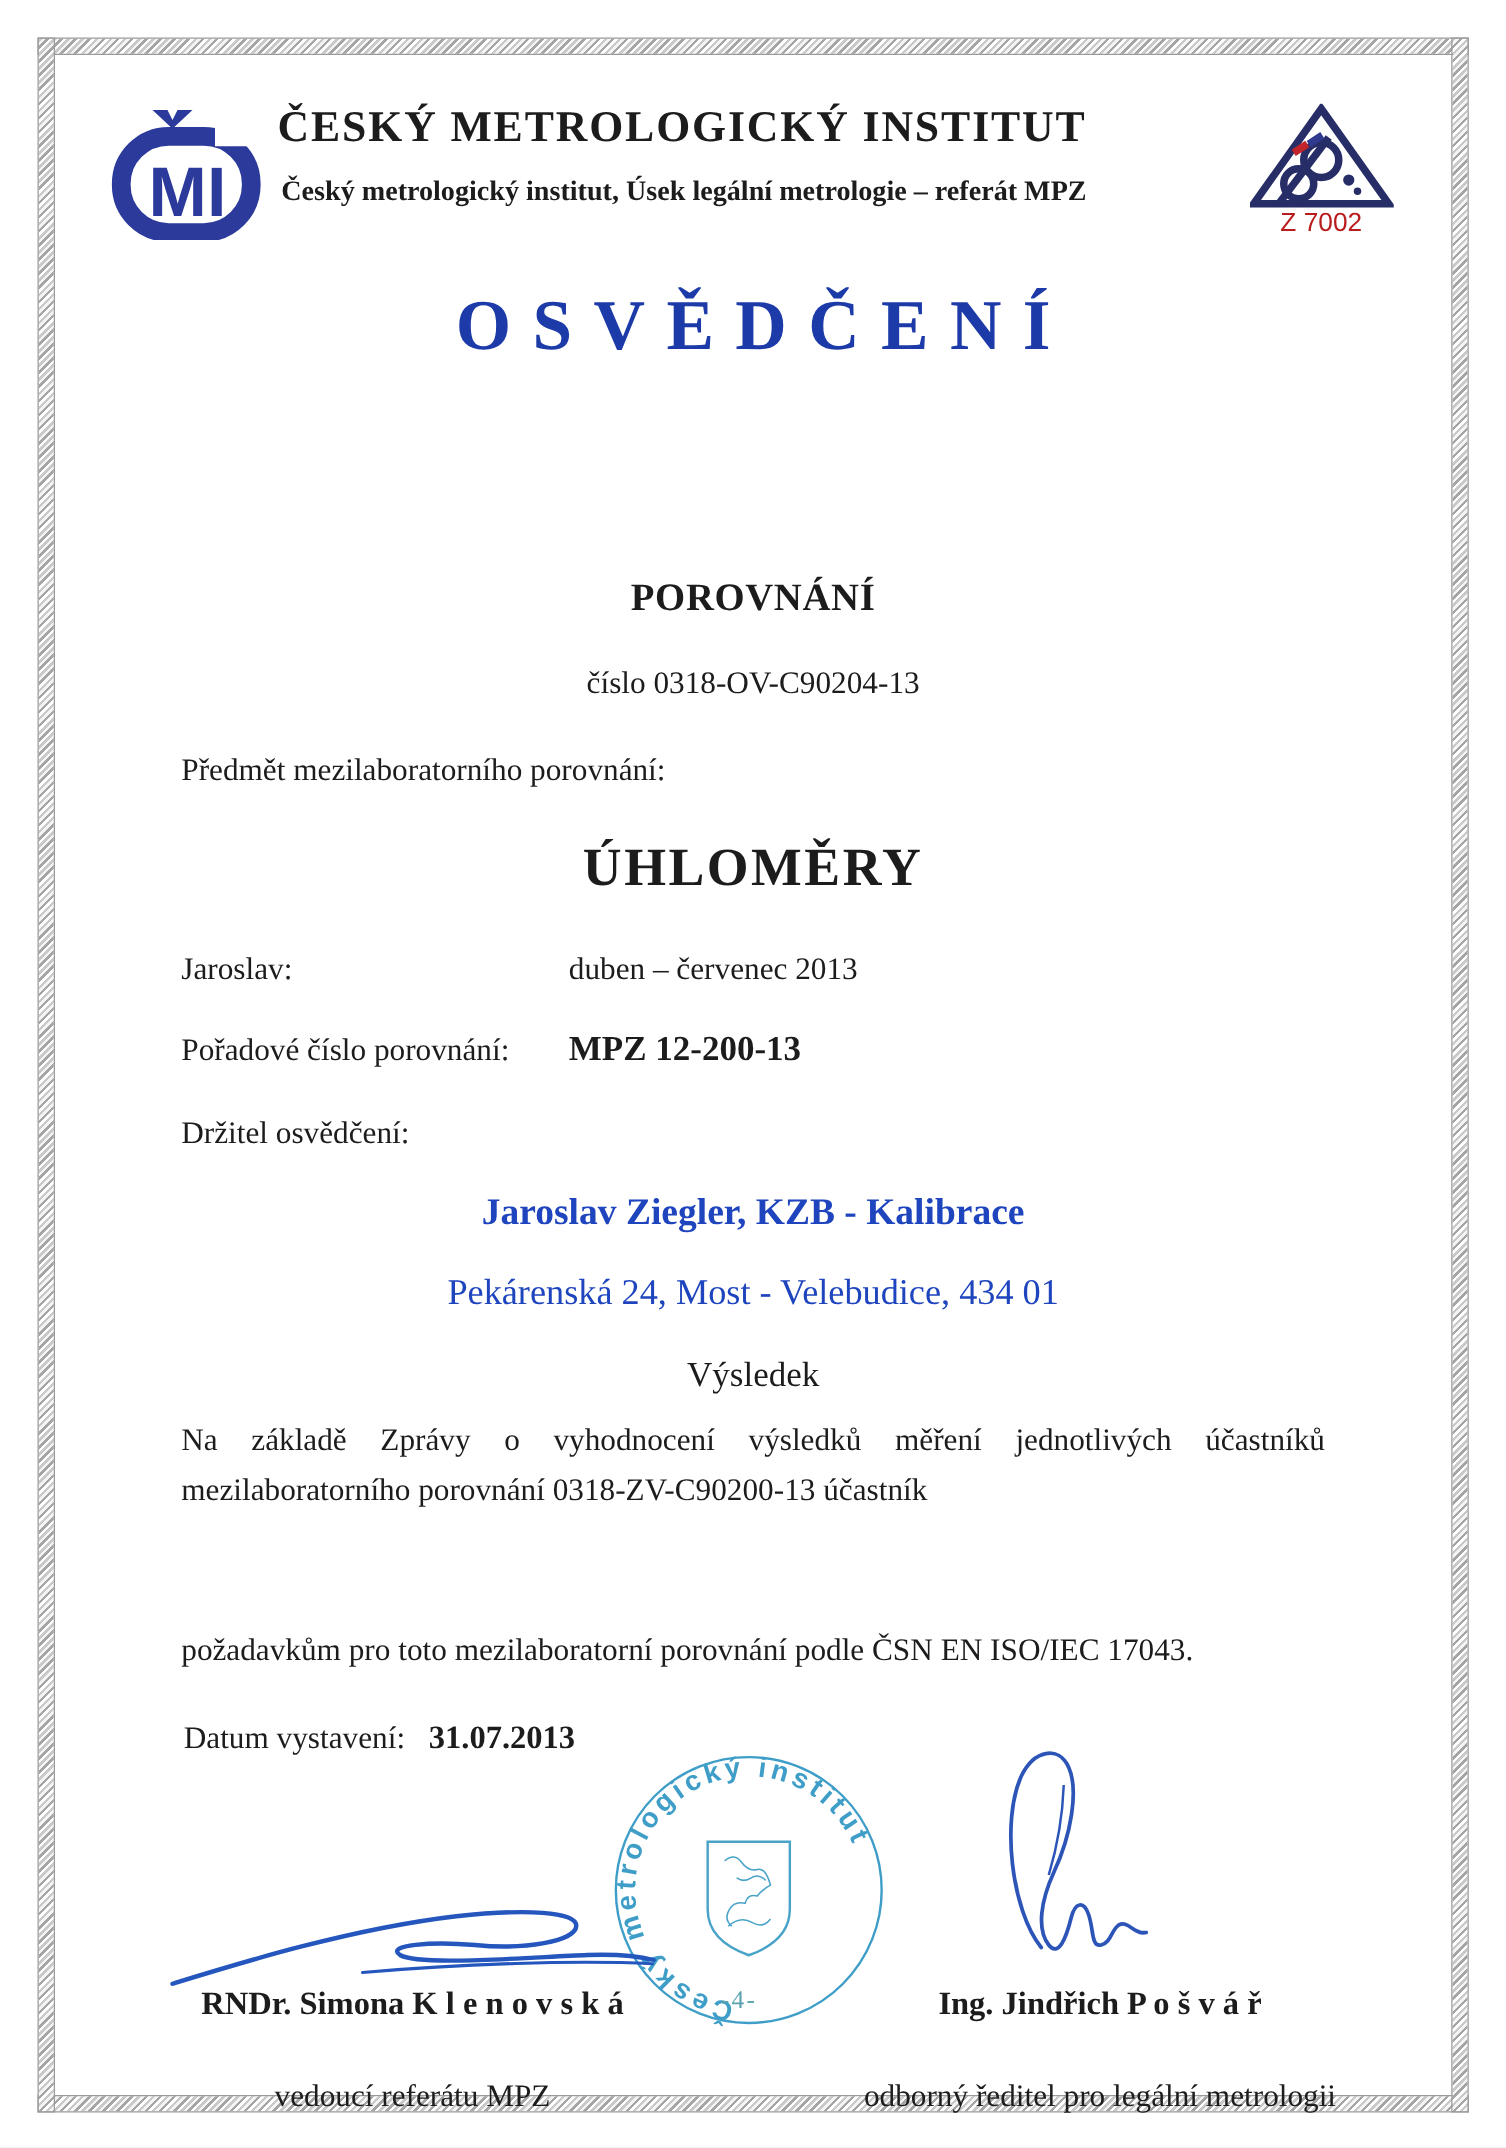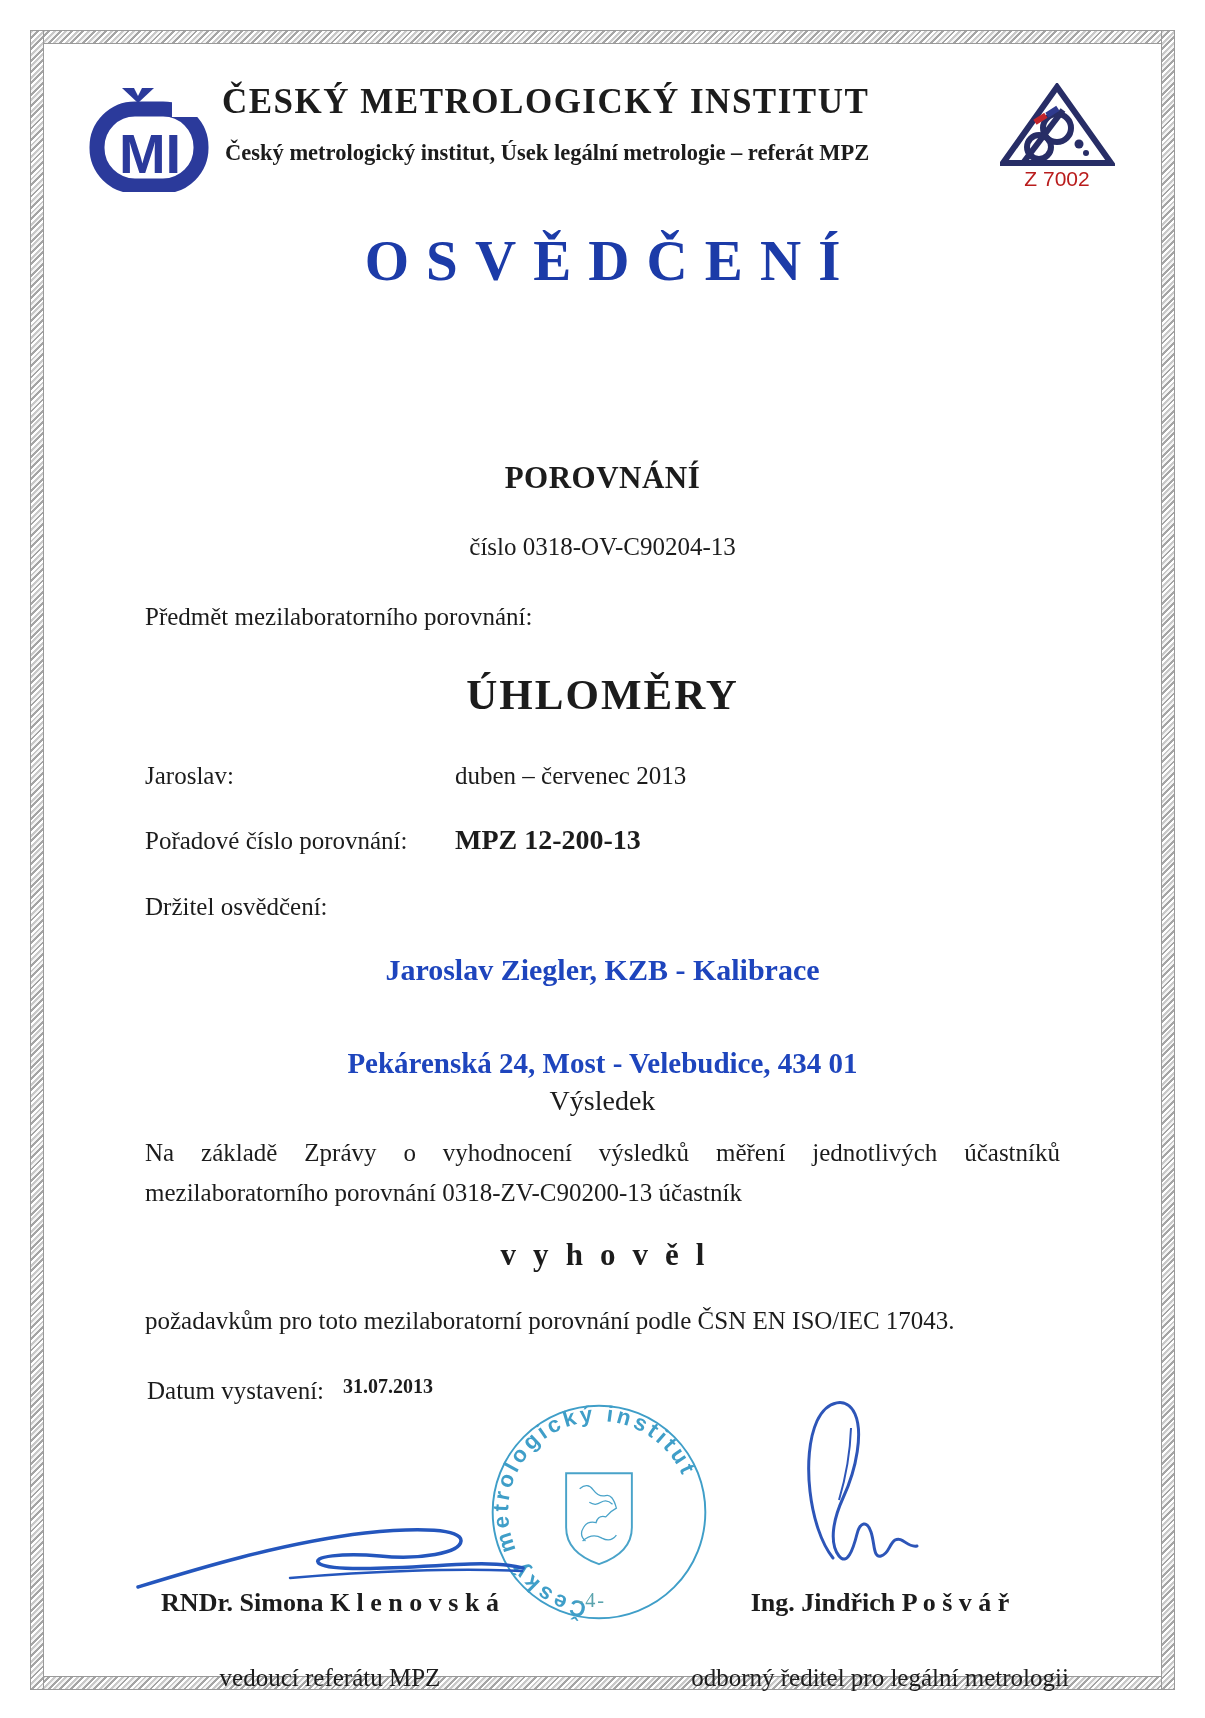--- a/index.html
+++ b/index.html
@@ -30,29 +30,29 @@
   .sub2{top:460px;font-size:31px;font-weight:bold;letter-spacing:0.5px;}
   .cert-no{top:533px;font-size:25px;}
   .subject-label{left:145px;top:603px;font-size:25px;}
   .subject-value{top:670px;font-size:43px;font-weight:bold;letter-spacing:2px;}
 
   .f-label{left:145px;font-size:25px;}
   .f-value{left:455px;font-size:25px;}
   .f-value-bold{left:455px;font-size:28px;font-weight:bold;}
   .holder-label{left:145px;top:893px;font-size:25px;}
   .holder-name{top:953px;font-size:30px;font-weight:bold;color:#1e45bd;}
-  .holder-address{top:1047px;font-size:29px;font-weight:bold;color:#1e45bd;}
+  .holder-address{top:1018px;font-size:29px;font-weight:normal;color:#1e45bd;}
 
   .result-heading{top:1085px;font-size:28px;font-weight:normal;}
   .result-paragraph{left:145px;top:1133px;width:915px;font-size:25px;line-height:1.6;text-align:justify;}
   .verdict{top:1237px;font-size:31px;font-weight:bold;letter-spacing:0.55em;padding-left:0.55em;}
   .conclusion{left:145px;top:1307px;font-size:25px;}
 
   .date-label{left:147px;top:1377px;font-size:25px;}
-  .date-value{left:343px;top:1375px;font-size:20px;font-weight:bold;}
+  .date-value{left:343px;top:1375px;font-size:26px;font-weight:bold;}
 
   .sig-name{font-size:26px;font-weight:bold;text-align:center;}
   .sig-title{font-size:25px;text-align:center;}
   .sig-left-box{left:140px;width:380px;text-align:center;}
   .sig-right-box{left:690px;width:380px;}
   .row-name{top:1588px;}
   .row-title{top:1624px;margin-top:40px;}
 </style>
 </head>
 <body>
@@ -97,21 +97,20 @@
   <div class="abs f-value" style="top:762px;">duben – červenec 2013</div>
   <div class="abs f-label" style="top:827px;">Pořadové číslo porovnání:</div>
   <div class="abs f-value-bold" style="top:824px;">MPZ 12-200-13</div>
 
   <div class="abs holder-label">Držitel osvědčení:</div>
   <div class="abs ctr holder-name">Jaroslav Ziegler, KZB - Kalibrace</div>
   <div class="abs ctr holder-address">Pekárenská 24, Most - Velebudice, 434 01</div>
 
   <div class="abs ctr result-heading">Výsledek</div>
   <div class="abs result-paragraph">Na základě Zprávy o vyhodnocení výsledků měření jednotlivých účastníků mezilaboratorního porovnání 0318-ZV-C90200-13 účastník</div>
-  <div class="abs ctr verdict">vyhověl</div>
   <div class="abs conclusion">požadavkům pro toto mezilaboratorní porovnání podle ČSN EN ISO/IEC 17043.</div>
 
   <div class="abs date-label">Datum vystavení:</div>
   <div class="abs date-value">31.07.2013</div>
 
   <svg class="abs" style="left:478px;top:1396px;" width="242" height="232" viewBox="0 0 240 240">
     <defs>
       <path id="stampArc" d="M 120 214 A 94 94 0 1 1 120.01 214" fill="none"></path>
     </defs>
     <circle cx="120" cy="120" r="110" fill="none" stroke="#3f9ec8" stroke-width="2"></circle>

